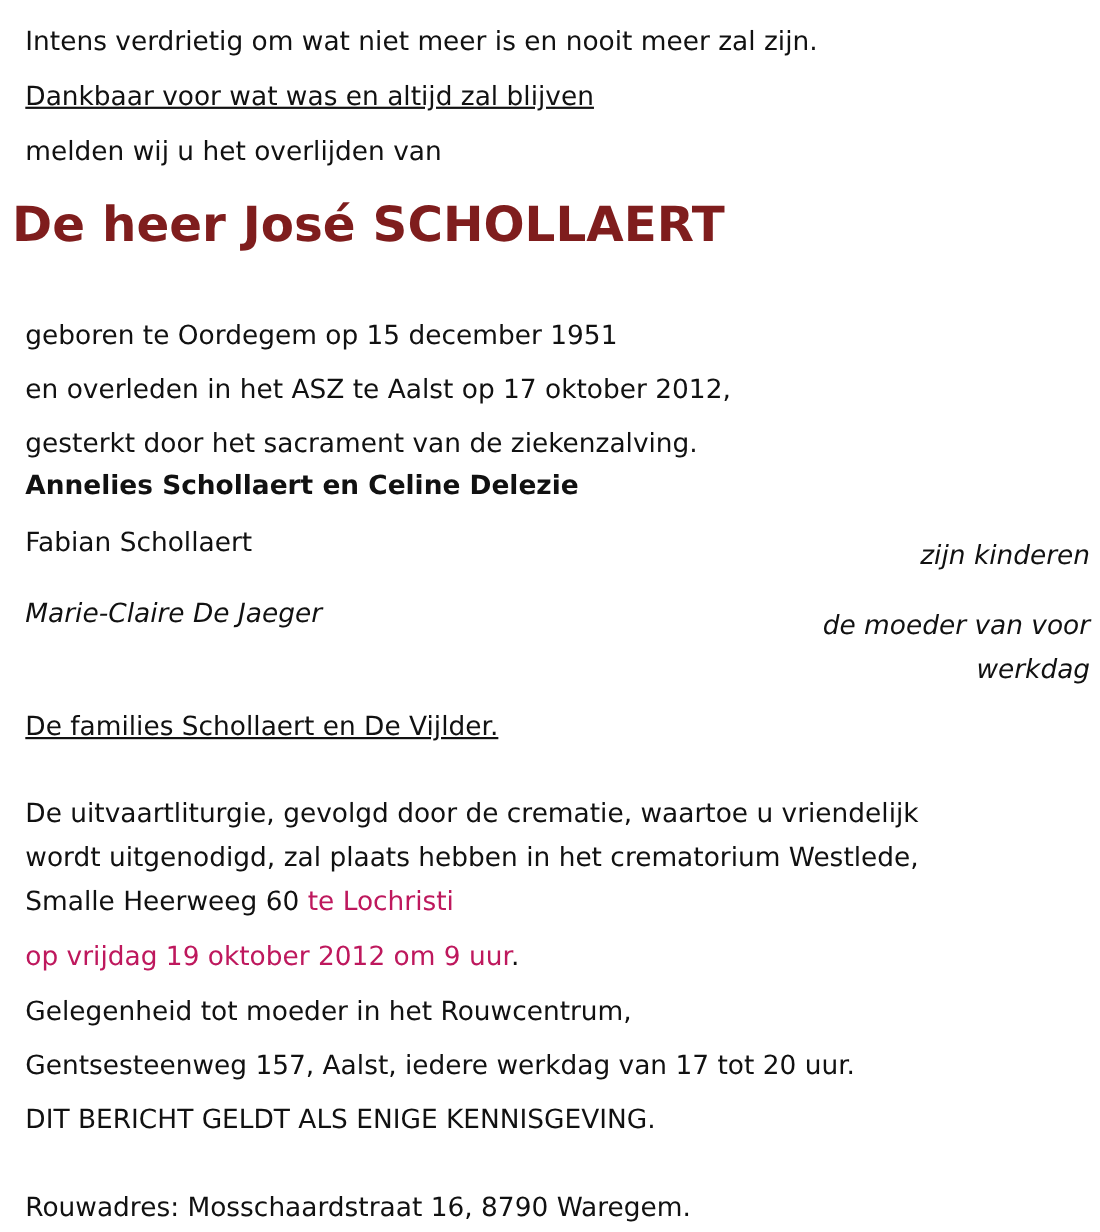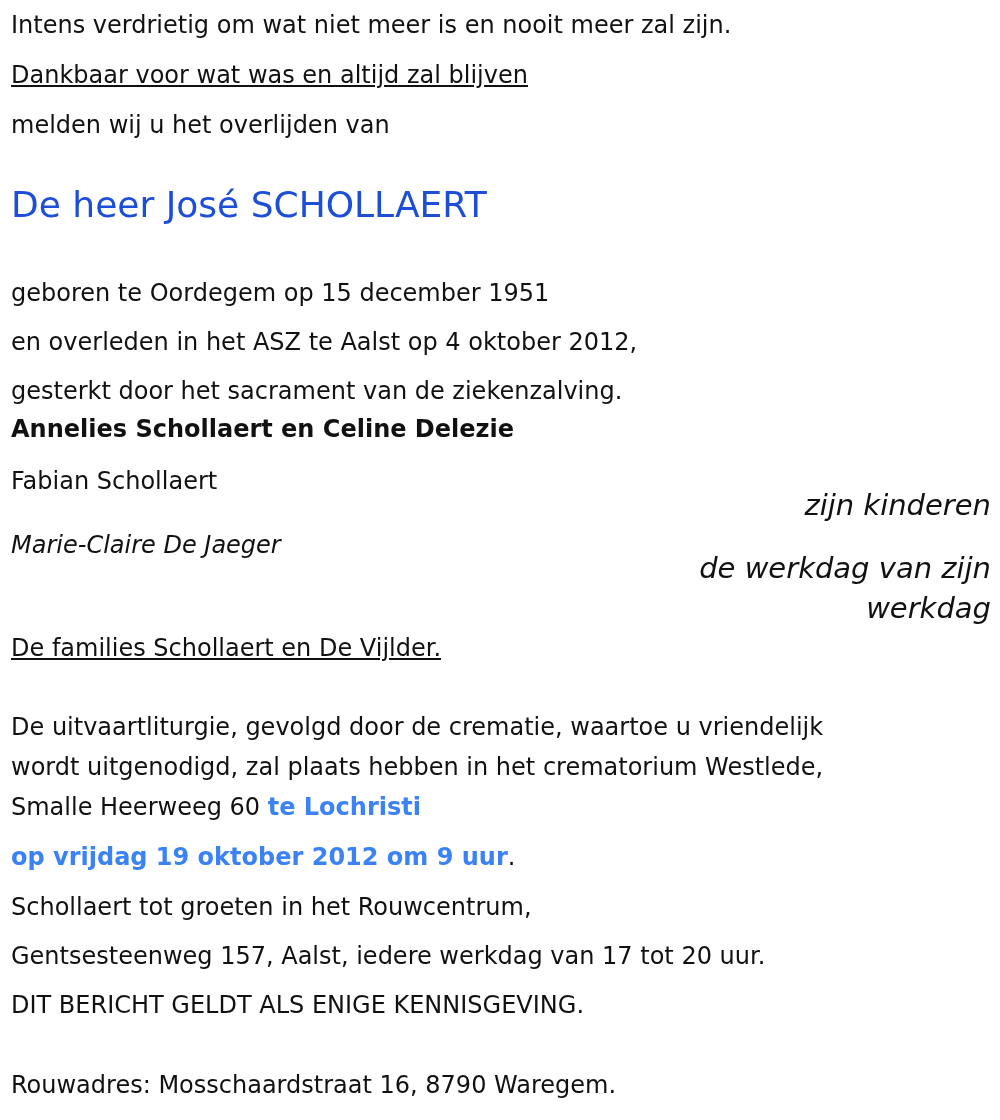--- a/index.html
+++ b/index.html
@@ -14,75 +14,75 @@
       overflow: hidden;
       font-family: "DejaVu Sans", "Liberation Sans", sans-serif;
       color: #111111;
     }
     .line {
       position: absolute;
       left: 11px;
       font-size: 24px;
       line-height: 30px;
       white-space: nowrap;
-      margin: 0;
+      margin: 12px;
       font-weight: normal;
     }
     .title {
       position: absolute;
       left: 11px;
       top: 183px;
-      font-size: 36px;
+      font-size: 44px;
       line-height: 44px;
-      font-weight: normal;
+      font-weight: bold;
       margin: 0;
       white-space: nowrap;
-      color: #1d4ed8;
+      color: #7f1d1d;
     }
     .right {
       position: absolute;
       right: 9px;
-      font-size: 29px;
+      font-size: 24px;
       line-height: 30px;
       font-style: italic;
       text-align: right;
       white-space: nowrap;
     }
-    .bold { font-weight: bold; color: #3b82f6; }
+    .bold { font-weight: normal; color: #be185d; }
   </style>
 </head>
 <body>
 
 <div>
 
   <p class="line" style="top:10px;">Intens verdrietig om wat niet meer is en nooit meer zal zijn.</p>
   <p class="line" style="top:60px;text-decoration:underline;">Dankbaar voor wat was en altijd zal blijven</p>
   <p class="line" style="top:110px;">melden wij u het overlijden van</p>
 
   <h1 class="title">De heer José SCHOLLAERT</h1>
 
   <p class="line" style="top:278px;">geboren te Oordegem op 15 december 1951</p>
-  <p class="line" style="top:327px;">en overleden in het ASZ te Aalst op 4 oktober 2012,</p>
+  <p class="line" style="top:327px;">en overleden in het ASZ te Aalst op 17 oktober 2012,</p>
   <p class="line" style="top:376px;">gesterkt door het sacrament van de ziekenzalving.</p>
 
   <p class="line" style="top:414px;font-weight:bold;">Annelies Schollaert en Celine Delezie</p>
   <p class="line" style="top:466px;text-align:center;">Fabian Schollaert</p>
   <span class="right" style="top:490px;">zijn kinderen</span>
 
   <p class="line" style="top:530px;font-style:italic;">Marie-Claire De Jaeger</p>
-  <span class="right" style="top:553px;">de werkdag van zijn</span>
+  <span class="right" style="top:553px;">de moeder van voor</span>
   <span class="right" style="top:593px;">werkdag</span>
 
   <p class="line" style="top:633px;text-decoration:underline;">De families Schollaert en De Vijlder.</p>
 
   <p class="line" style="top:712px;">De uitvaartliturgie, gevolgd door de crematie, waartoe u vriendelijk</p>
   <p class="line" style="top:752px;">wordt uitgenodigd, zal plaats hebben in het crematorium Westlede,</p>
   <p class="line" style="top:792px;"><span>Smalle Heerweeg 60 </span><span class="bold">te Lochristi</span></p>
   <p class="line" style="top:842px;"><span class="bold">op vrijdag 19 oktober 2012 om 9 uur</span><span>.</span></p>
 
-  <p class="line" style="top:892px;">Schollaert tot groeten in het Rouwcentrum,</p>
+  <p class="line" style="top:892px;">Gelegenheid tot moeder in het Rouwcentrum,</p>
   <p class="line" style="top:941px;">Gentsesteenweg 157, Aalst, iedere werkdag van 17 tot 20 uur.</p>
 
   <p class="line" style="top:990px;">DIT BERICHT GELDT ALS ENIGE KENNISGEVING.</p>
 
   <p class="line" style="top:1070px;">Rouwadres: Mosschaardstraat 16, 8790 Waregem.</p>
 
 </div>
 
 </body></html>

